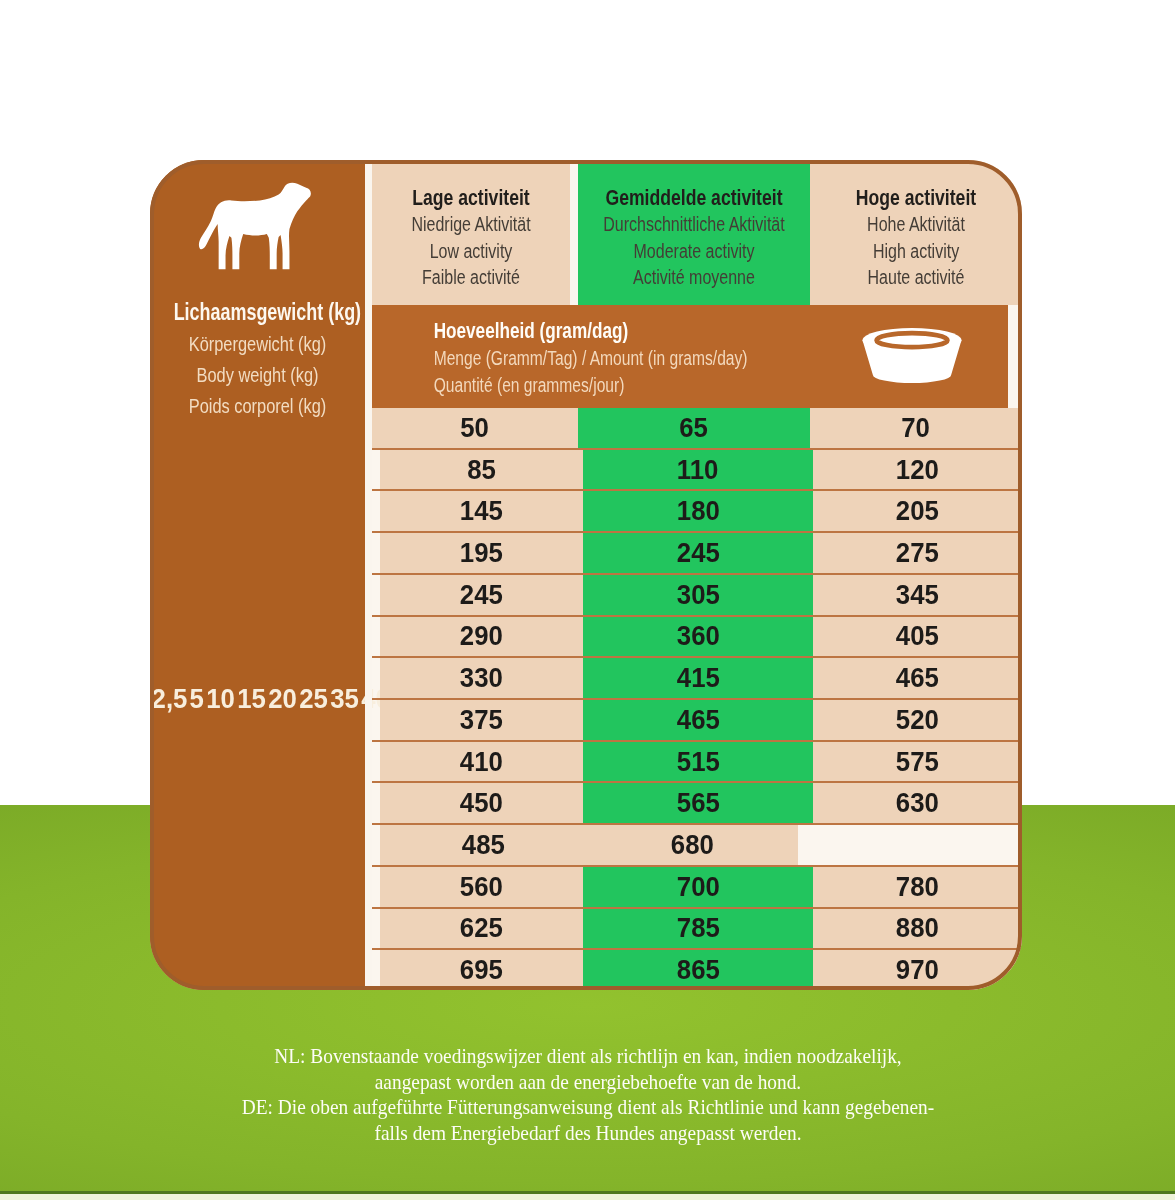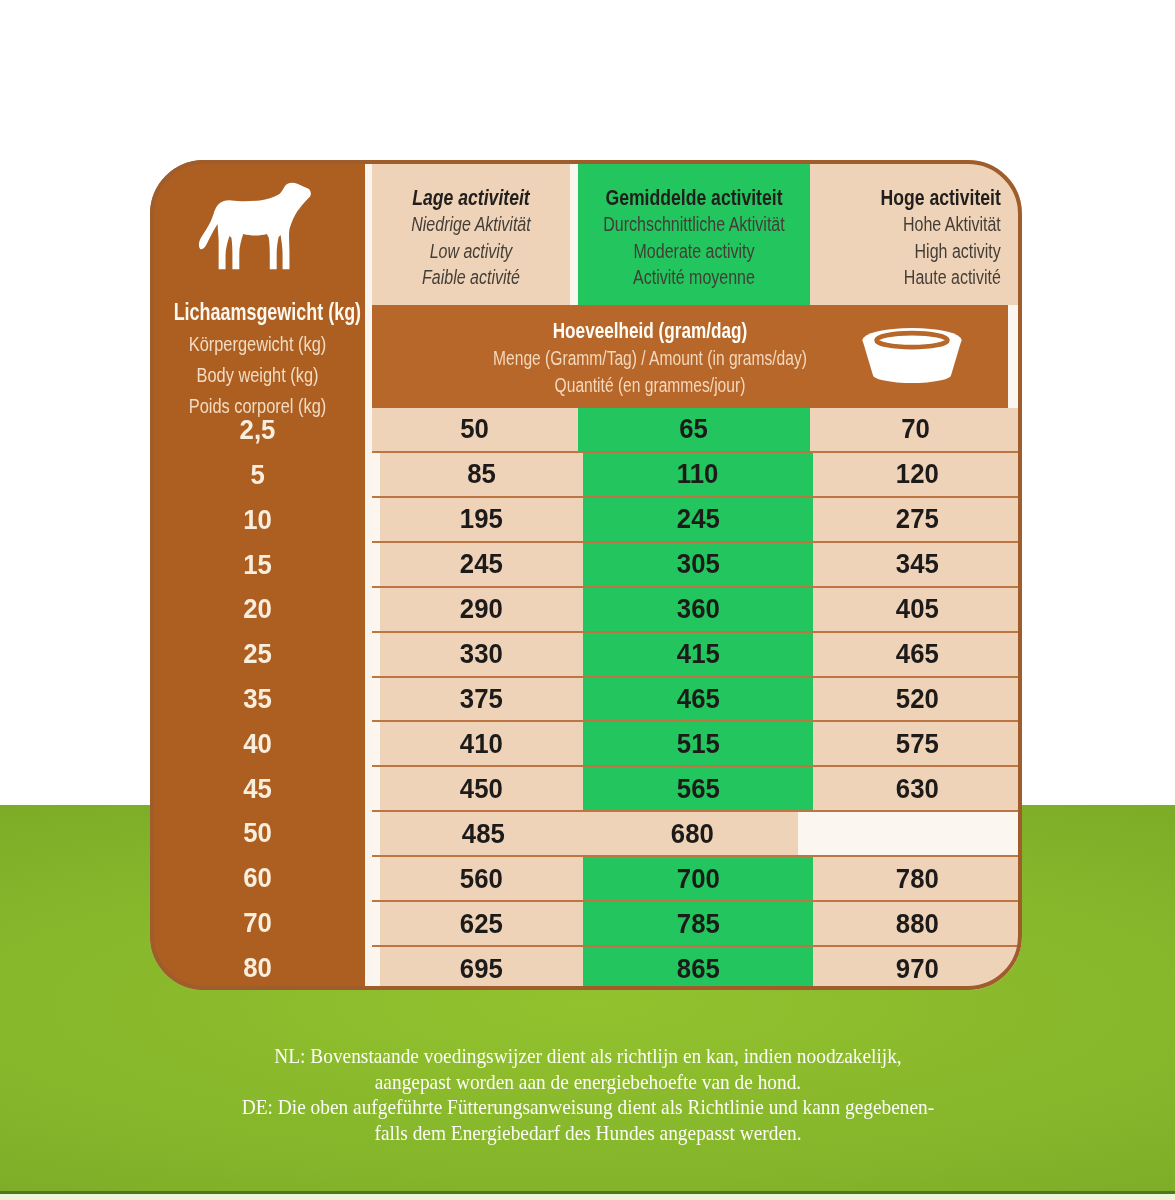--- a/index.html
+++ b/index.html
@@ -17,37 +17,37 @@
     border-radius:54px; overflow:hidden; background:#fbf6ef; }
   .table-border { position:absolute; left:150px; top:160px; width:872px; height:830px;
     border:4px solid #9f5d2b; border-radius:54px; pointer-events:none; }
 
   
   .col-weight { position:absolute; left:0; top:0; width:215px; height:830px; background:#ad5f22; color:#f8eedd; }
   .dog-svg { position:absolute; left:48px; top:20px; width:118px; height:100px; }
   .wc-head { position:absolute; left:0; top:136px; width:215px; text-align:center; }
   .wc-title { font-size:23px; font-weight:bold; color:#fdf8f0; line-height:32px; white-space:nowrap; }
   .wc-sub  { font-size:21px; color:#f2dcc2; line-height:31px; white-space:nowrap; }
-  .weights { position:absolute; left:0; top:248px; width:215px; height:582px; display:flex; flex-direction:column; }
+  .weights { position:absolute; left:0; top:248px; width:215px; height:582px; display:flex; }
   .wrow { flex:1; display:flex; align-items:center; justify-content:center;
     font-size:28px; font-weight:bold; color:#f8eedd; }
 
   .gap-strip { position:absolute; left:215px; top:0; width:7px; height:830px; background:#faf5ee; }
 
   
   .hdr { position:absolute; top:0; height:145px; padding-top:24px; text-align:center; }
-  .hdr1 { left:222px; width:198px; background:#eed3b9;font-style:italic; }
+  .hdr1 { left:222px; width:198px; background:#eed3b9; }
   .hdr2 { left:428px; width:232px; background:#22c55e; }
-  .hdr3 { left:660px; width:212px; background:#eed3b9;text-align:right; }
+  .hdr3 { left:660px; width:212px; background:#eed3b9; }
   .hdr-title { font-size:22px; font-weight:bold; color:#211e1b; line-height:27px; white-space:nowrap; }
   .hdr-sub { font-size:20px; color:#443d36; line-height:26.5px; white-space:nowrap; }
 
   
   .banner { position:absolute; left:222px; top:145px; width:636px; height:103px; background:#b8672a; }
-  .banner-text { position:absolute; left:16px; top:11px; width:524px; text-align:center; }
+  .banner-text { position:absolute; left:4px; top:11px; width:524px; }
   .bn-title { font-size:22px; font-weight:bold; color:#fffdf8; line-height:29px; white-space:nowrap; }
   .bn-sub { font-size:20px; color:#f3d9bd; line-height:27px; white-space:nowrap; }
   .bowl-svg { position:absolute; left:484px; top:18px; width:112px; height:66px; }
 
   
   .rows { position:absolute; left:222px; top:248px; width:650px; height:582px; display:flex; flex-direction:column; }
   .drow { flex:1; display:flex; }
   .drow + .drow { border-top:2px solid #bd7542;padding-left:8px; }
   .cell { display:flex; align-items:center; justify-content:center;
     font-size:28px; font-weight:bold; color:#1d1b19; }
@@ -194,20 +194,31 @@
           </div>
           <div class="cell c2">
             <span class="cxn">110</span>
           </div>
           <div class="cell c3">
             <span class="cxn">120</span>
           </div>
         </div>
         <div class="drow">
           <div class="cell c1">
+            <span class="cxn">145</span>
+          </div>
+          <div class="cell c2">
+            <span class="cxn">180</span>
+          </div>
+          <div class="cell c3">
+            <span class="cxn">205</span>
+          </div>
+        </div>
+        <div class="drow">
+          <div class="cell c1">
             <span class="cxn">195</span>
           </div>
           <div class="cell c2">
             <span class="cxn">245</span>
           </div>
           <div class="cell c3">
             <span class="cxn">275</span>
           </div>
         </div>
         <div class="drow">

